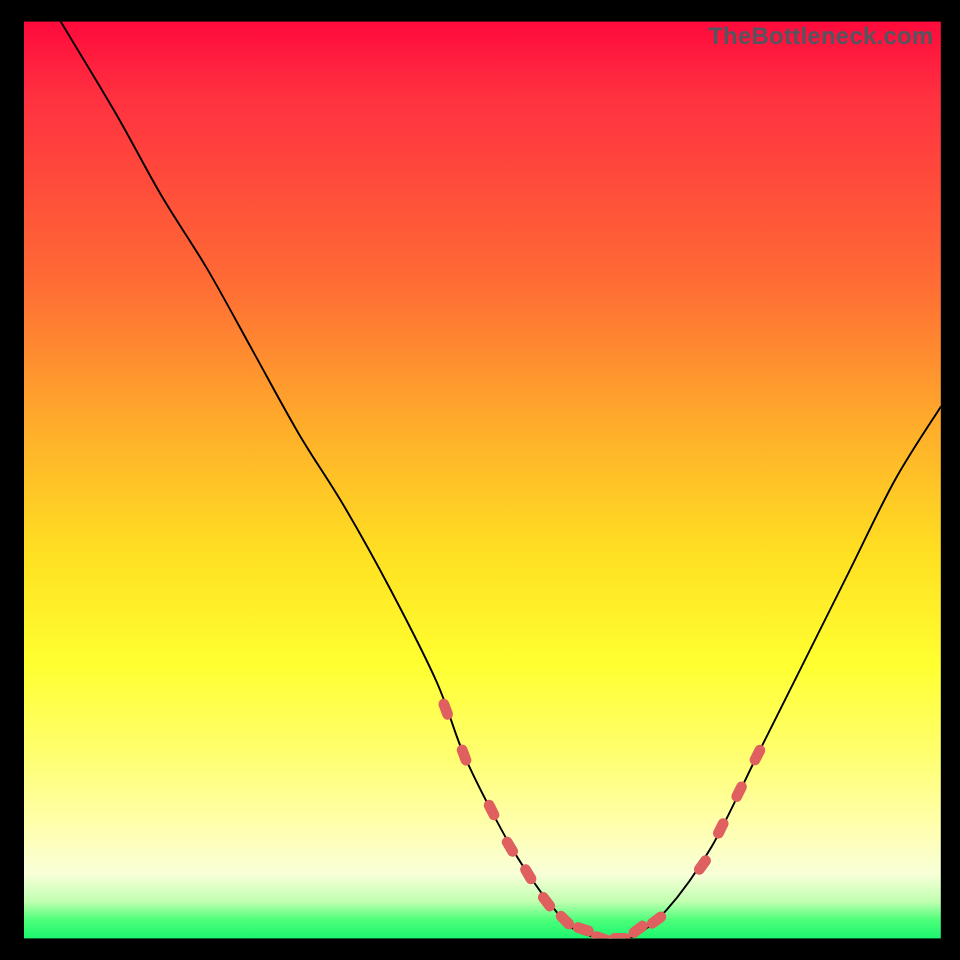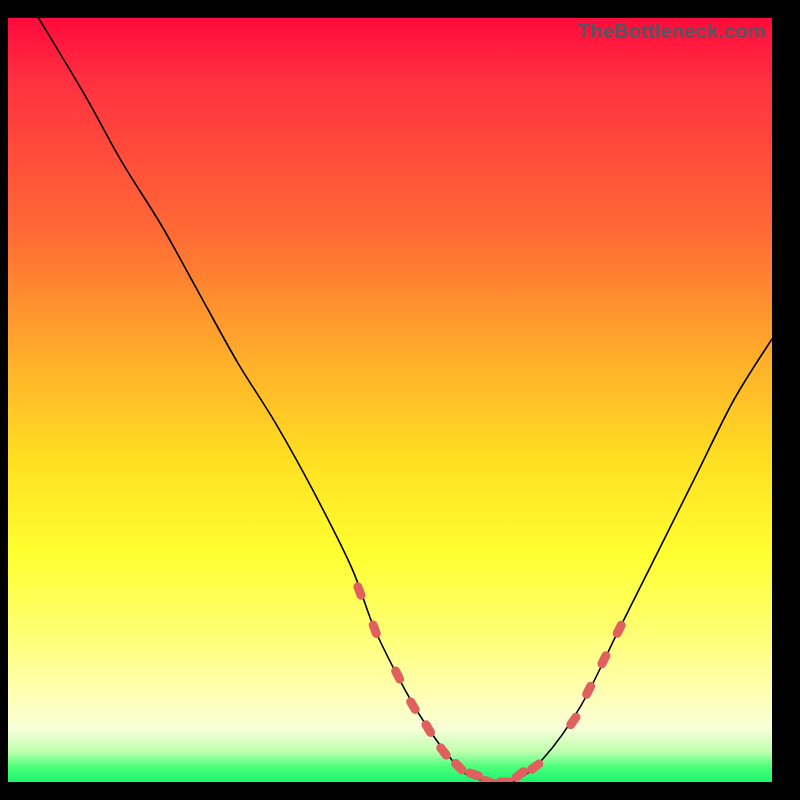--- a/index.html
+++ b/index.html
@@ -5,21 +5,21 @@
   * { margin: 0; padding: 0; box-sizing: border-box; }
   html, body { width: 800px; height: 800px; overflow: hidden; background: #000; }
   .frame {
     width: 800px;
     height: 800px;
     background: #000;
     position: relative;
   }
   .plot-area {
     position: absolute;
-    left: 8px;
+    left: 20px;
     top: 18px;
     width: 764px;
     height: 764px;
     background: linear-gradient(to bottom,
       #ff0a3c 0%,
       #ff3040 8%,
       #ff6a35 28%,
       #ffb02a 45%,
       #ffe022 58%,
       #ffff30 70%,

